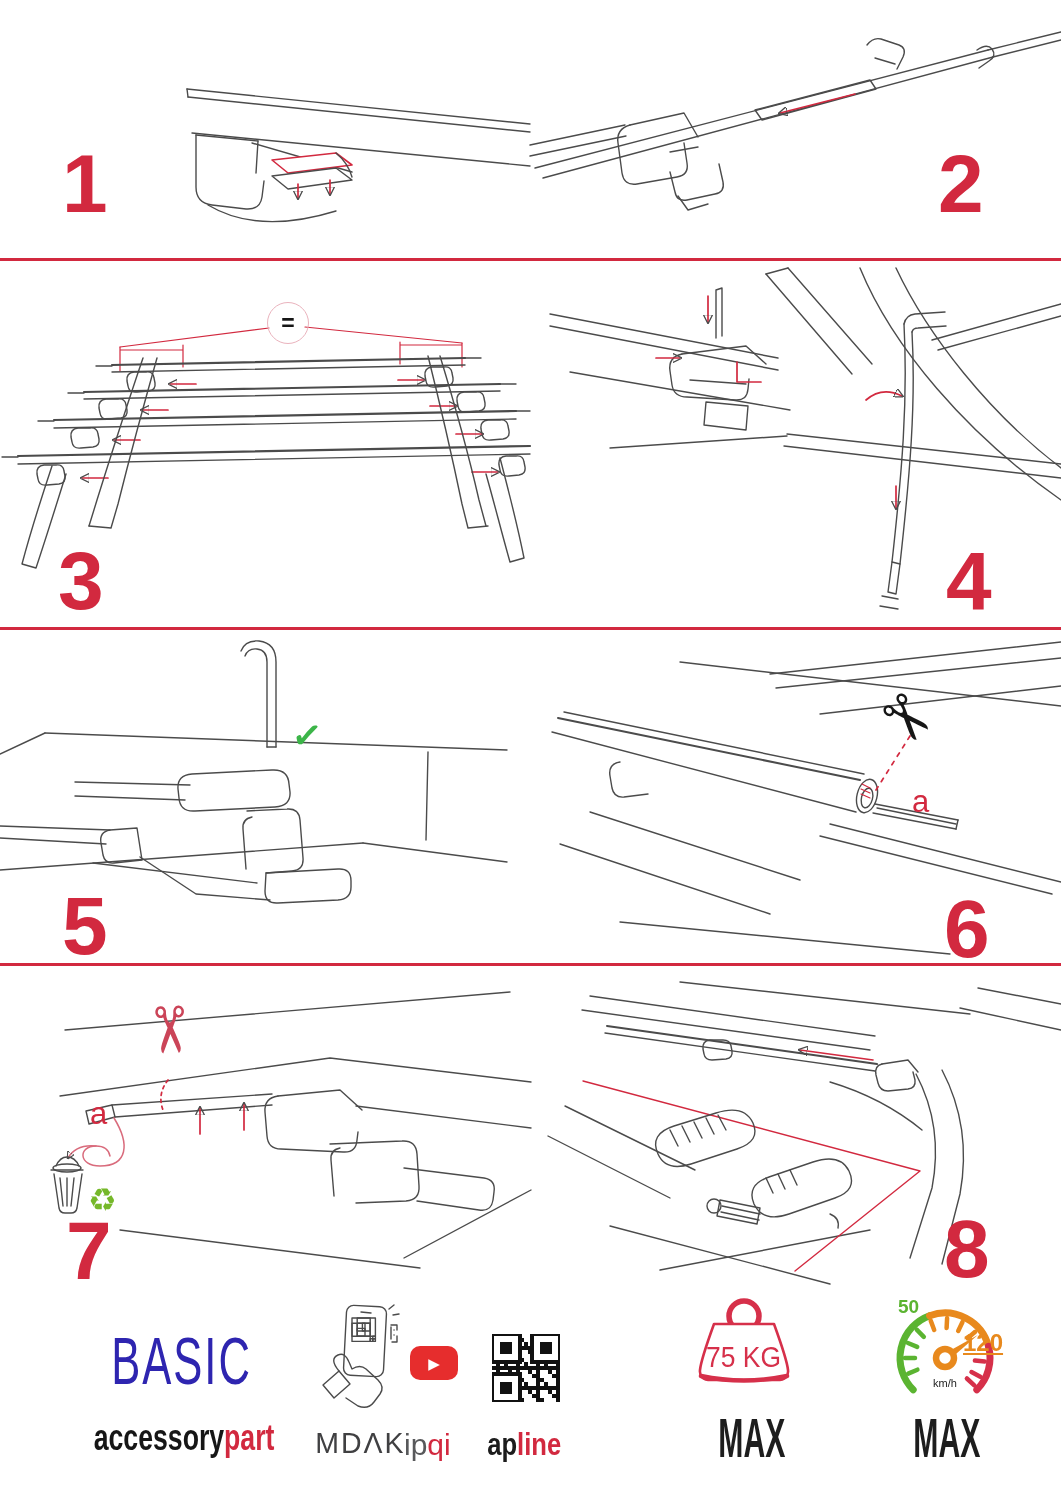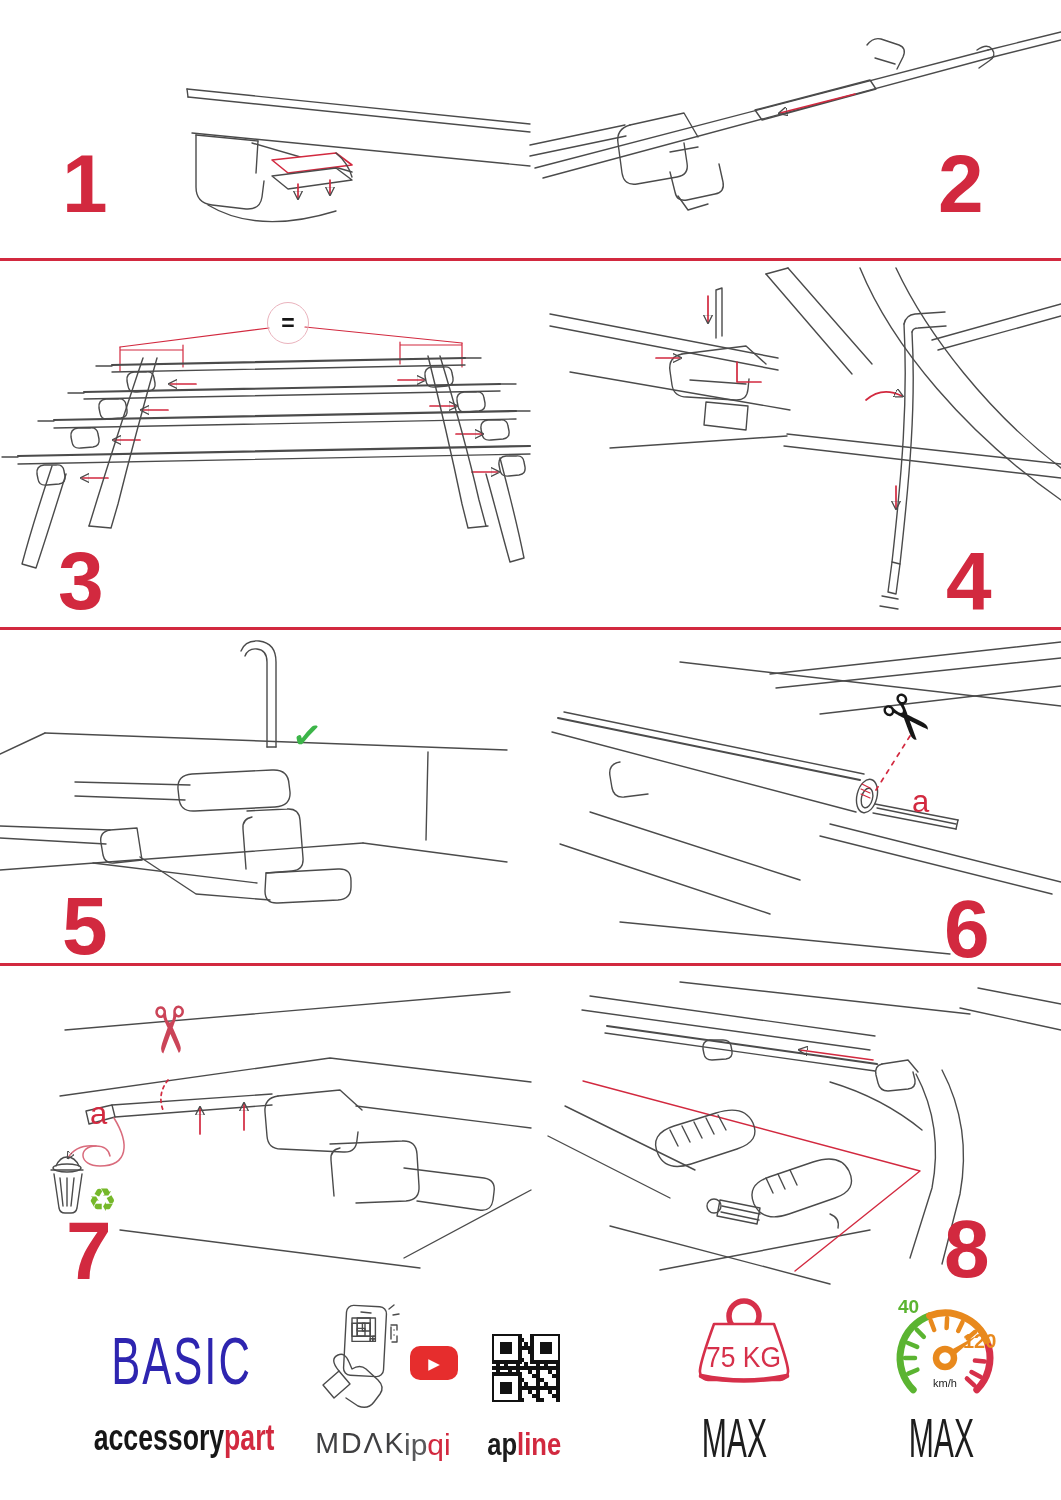--- a/index.html
+++ b/index.html
@@ -20,21 +20,21 @@
   .art .r{stroke:var(--accent);stroke-width:1.7;}
   .art .rp{stroke:var(--accent);stroke-width:1.6;fill:#fff;}
   .art .rs{stroke:#d96b7c;stroke-width:1.5;}
   .art .bin{stroke:#545848;stroke-width:1.6;}
   .glyph{position:absolute;line-height:1;display:inline-block;}
   .lbl-a{position:absolute;color:var(--accent);font-size:31px;line-height:1;}
   .equal-circle{position:absolute;width:40px;height:40px;border:1.5px solid #eab3bd;border-radius:50%;
         display:flex;align-items:center;justify-content:center;font-size:23px;font-weight:bold;color:#161616;}
   .footer-text{position:absolute;line-height:1;white-space:nowrap;}
   .stretch{display:inline-block;transform-origin:center;}
-  .max-label{position:absolute;text-align:left;color:#1d1d1d;font-size:52px;line-height:1;}
+  .max-label{position:absolute;text-align:right;color:#1d1d1d;font-size:52px;line-height:1;font-weight:bold;}
   .max-label .stretch{transform:scale(0.58,1.05);}
   .yt-badge{position:absolute;background:var(--yt);border-radius:10px;width:48px;height:34px;
         display:flex;align-items:center;justify-content:center;}
   .yt-badge span{color:#fff;font-size:15px;line-height:1;}
 </style>
 </head>
 <body>
 
 <div class="page">
 
@@ -508,22 +508,22 @@
         </g>
         <g stroke="var(--gred)" stroke-width="4.5">
           <path d="M39.8,3.5 L29.9,2.6"></path>
             <path d="M35.3,18.8 L26.5,14.1"></path>
             <path d="M29.3,27.4 L21.9,20.5"></path>
         </g>
         <polygon points="32.8,-22.9 6.9,-0.5 2.9,-6.3" fill="var(--gorange)" stroke="none"></polygon>
         <circle cx="0" cy="0" r="9" fill="#fff" stroke="var(--gorange)" stroke-width="6.5"></circle>
       </g>
     </svg>
-    <span class="footer-text" style="left:898px;top:1297px;color:var(--ggreen);font-size:19px;font-weight:bold;">40</span>
-    <span class="footer-text" style="left:963px;top:1331px;color:var(--gorange);font-size:20px;font-weight:bold;">120</span>
+    <span class="footer-text" style="left:898px;top:1297px;color:var(--ggreen);font-size:19px;font-weight:bold;">50</span>
+    <span class="footer-text" style="left:963px;top:1331px;color:var(--gorange);font-size:24px;font-weight:bold;text-decoration:underline;">120</span>
     <div class="footer-text" style="left:885px;top:1378px;width:120px;text-align:center;color:#1d1d1d;font-size:11px;">
       <span>km/h</span>
     </div>
     <div class="max-label" style="left:885px;top:1412px;width:120px;">
       <span class="stretch">MAX</span>
     </div>
   </div>
 </div>
 
 </body></html>

